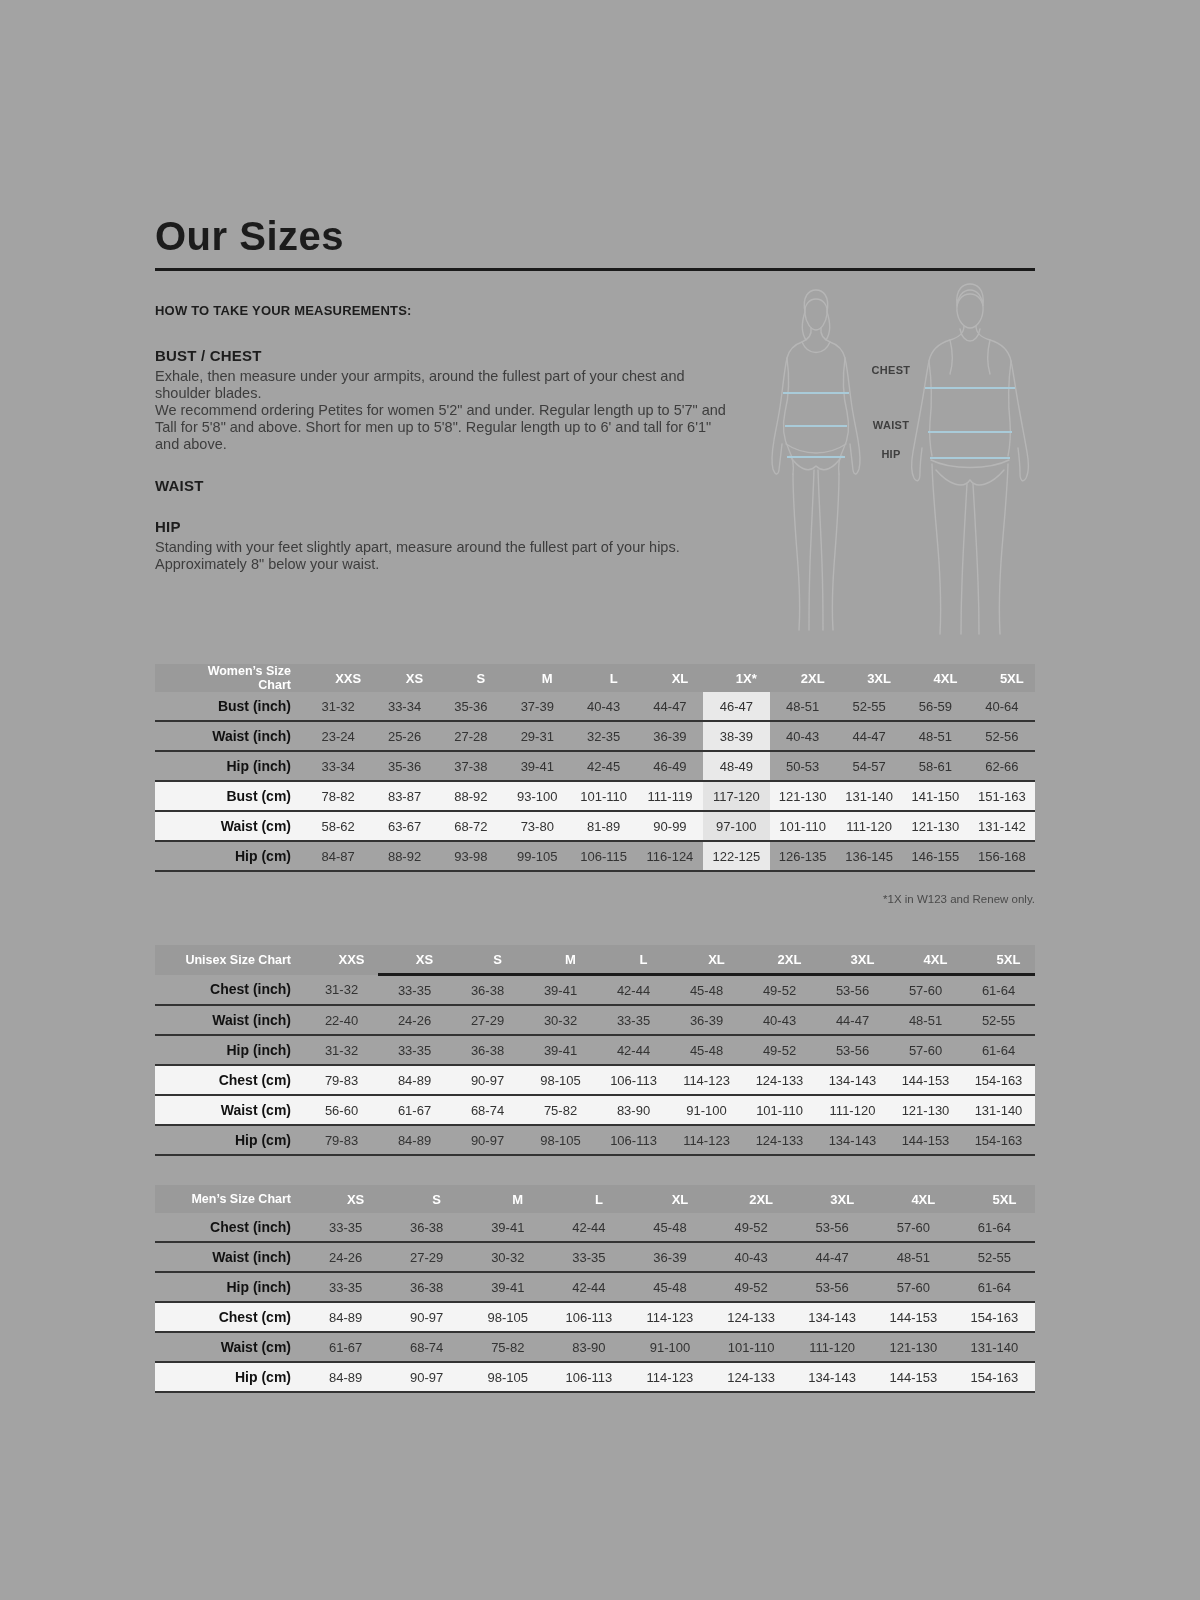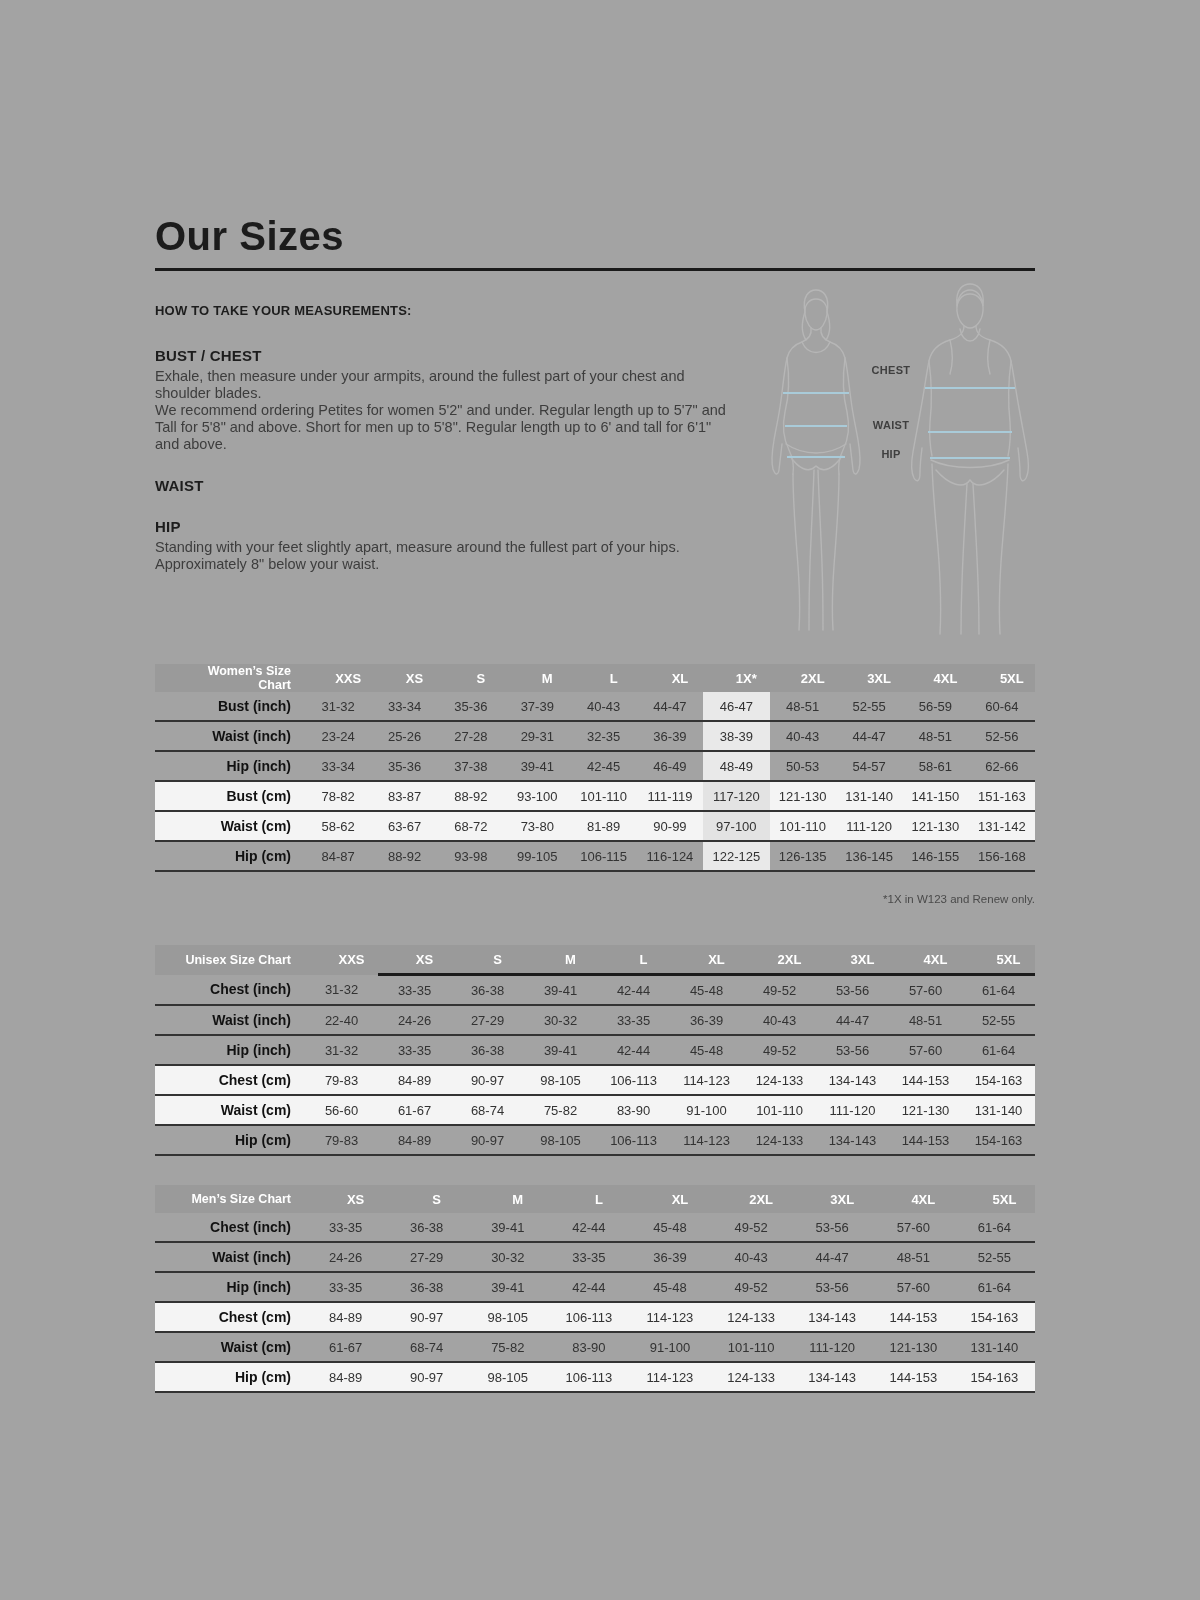--- a/index.html
+++ b/index.html
@@ -145,21 +145,21 @@
           <td>31-32</td>
           <td>33-34</td>
           <td>35-36</td>
           <td>37-39</td>
           <td>40-43</td>
           <td>44-47</td>
           <td class="hl">46-47</td>
           <td>48-51</td>
           <td>52-55</td>
           <td>56-59</td>
-          <td>60-64</td>
+          <td>40-64</td>
         </tr>
         <tr>
           <td class="rlabel">Waist (inch)</td>
           <td>23-24</td>
           <td>25-26</td>
           <td>27-28</td>
           <td>29-31</td>
           <td>32-35</td>
           <td>36-39</td>
           <td class="hl">38-39</td>

